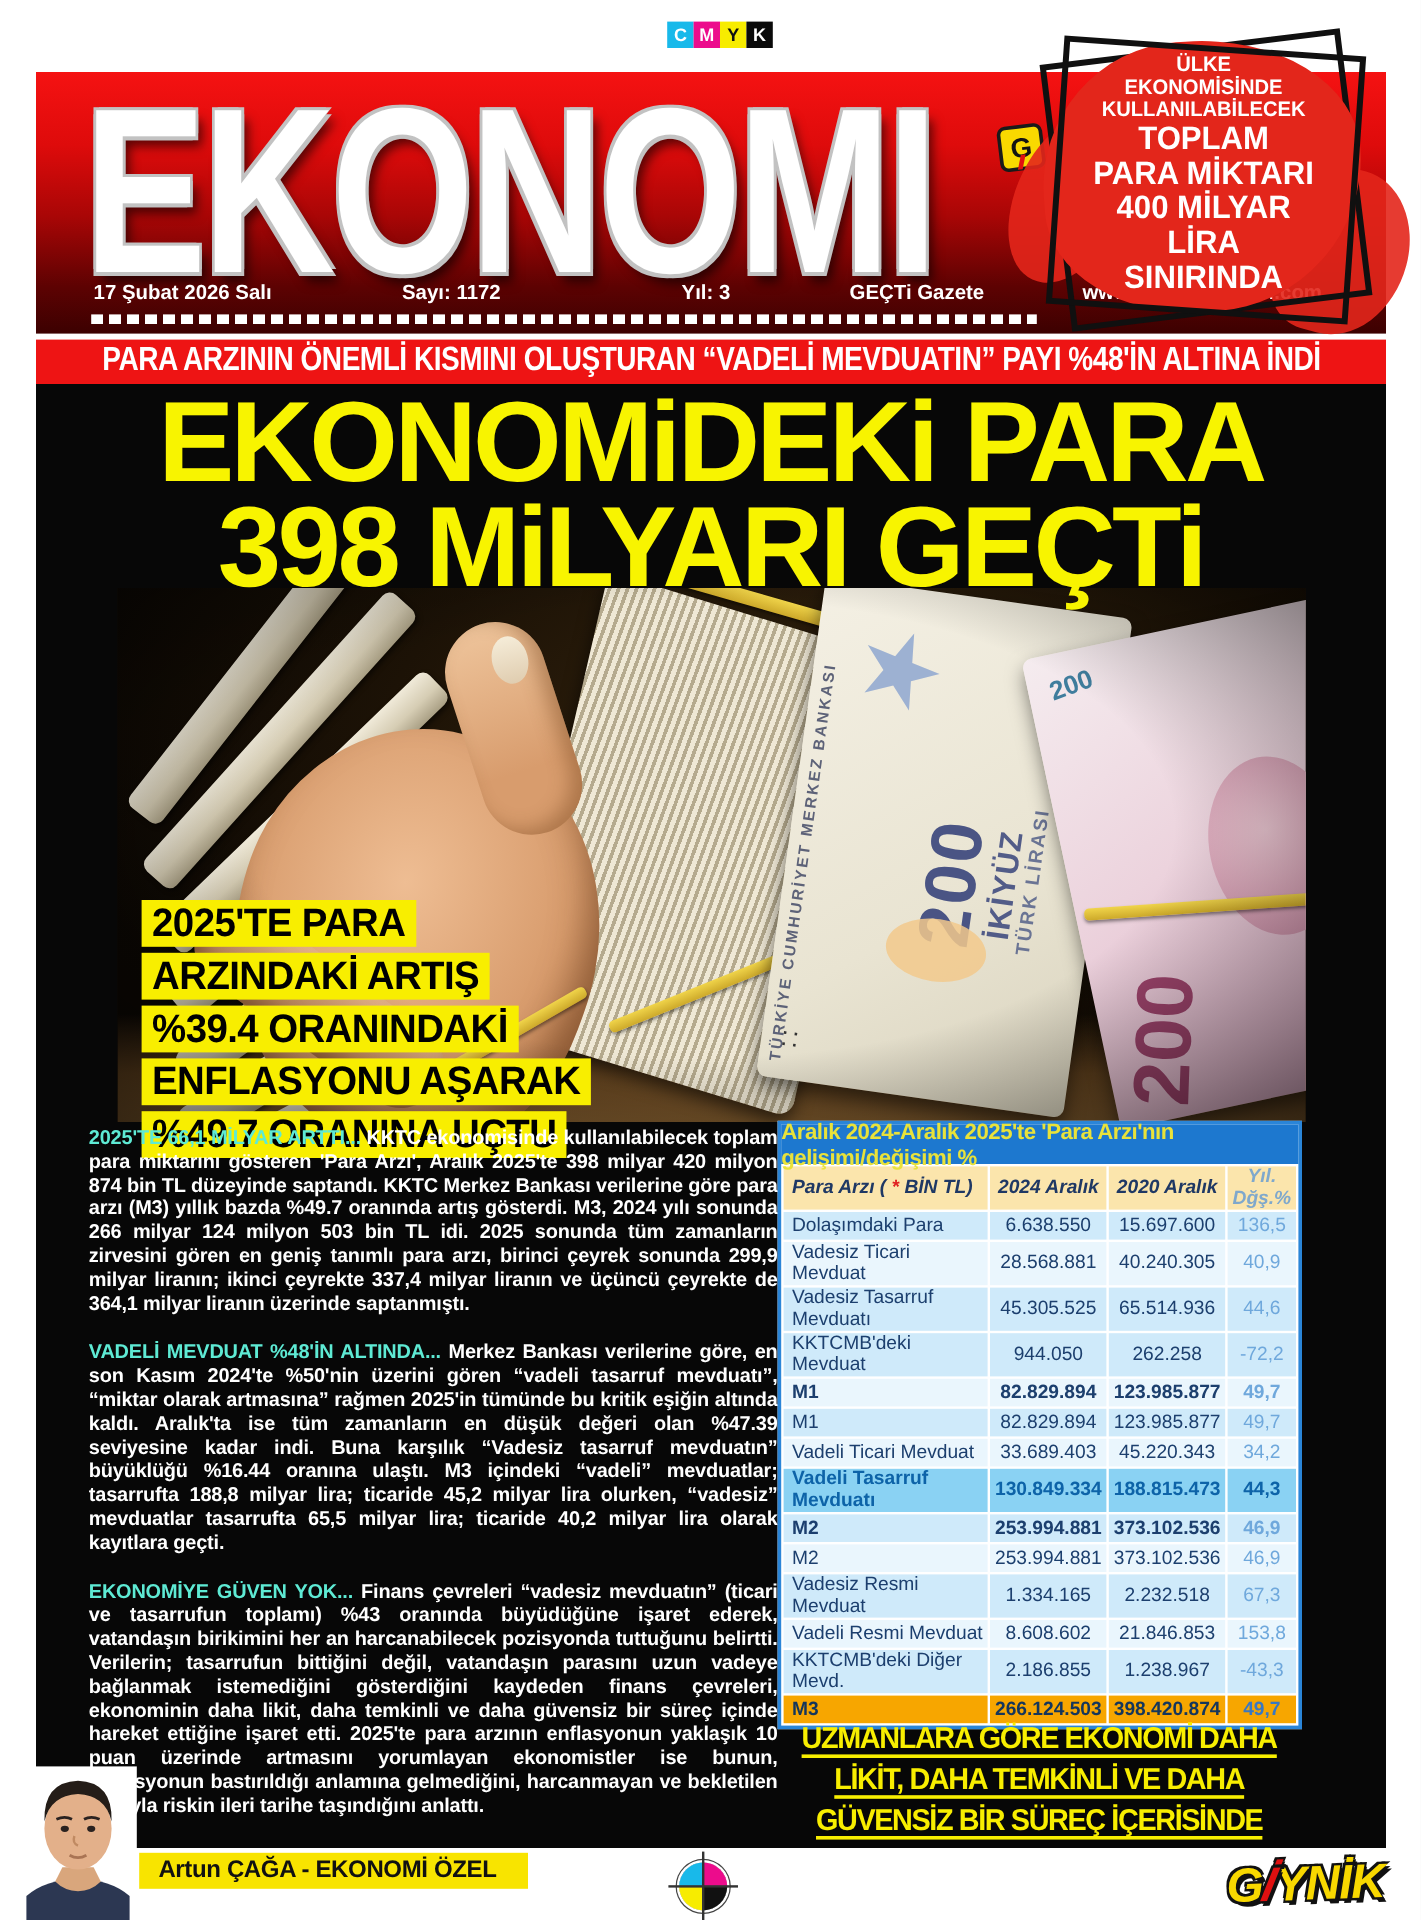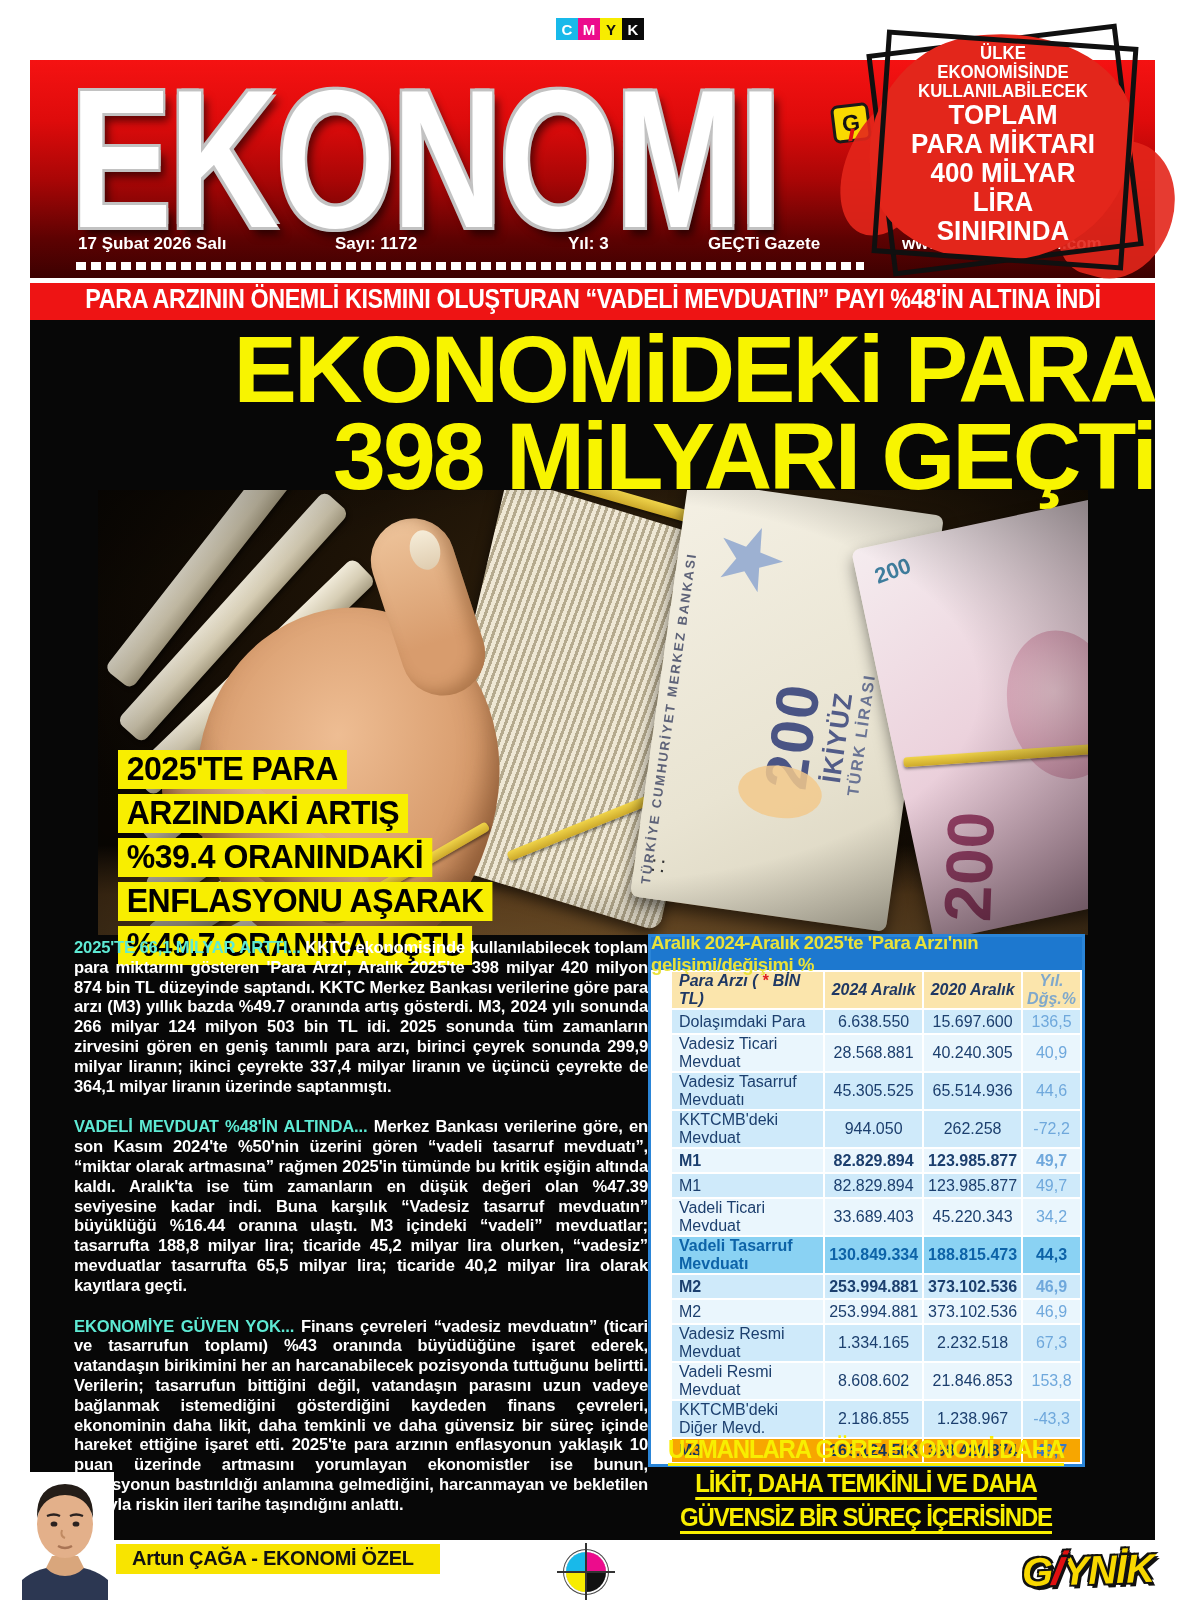--- a/index.html
+++ b/index.html
@@ -52,21 +52,21 @@
   .badge .b{font-size:27px;line-height:29px;}
 
   
   .kicker{left:30px;top:283px;width:1125px;height:37px;background:#ee1414;z-index:4;
     display:flex;align-items:flex-start;justify-content:center;}
   .kicker span{color:#ffffff;font-weight:bold;font-size:28px;white-space:nowrap;transform:scaleX(.835);letter-spacing:-.5px;}
 
   
   .main{left:30px;top:320px;width:1125px;height:1220px;background:#070707;z-index:2;}
 
-  .headline{position:absolute;left:0;top:6px;width:100%;text-align:right;color:#f8f400;
+  .headline{position:absolute;left:0;top:6px;width:100%;text-align:center;color:#f8f400;
     font-weight:bold;font-size:95px;line-height:87px;letter-spacing:-3px;z-index:2;}
 
   
   .photo{position:absolute;left:68px;top:170px;width:990px;height:445px;overflow:hidden;z-index:1;
     background:radial-gradient(ellipse at 62% 28%,#37260f 0%,#1c1206 45%,#0b0703 78%),#0b0703;}
   .photo .wood{position:absolute;left:0;bottom:0;width:100%;height:90px;
     background:linear-gradient(180deg,rgba(80,50,20,0) 0%,#5d3f1d 55%,#79562b 100%);}
   .strip{position:absolute;width:310px;height:34px;border-radius:8px;
     background:linear-gradient(180deg,#f0ead9 0%,#d6cdb4 55%,#a99f84 100%);
     box-shadow:0 3px 4px rgba(0,0,0,.5);}
@@ -119,21 +119,21 @@
   .col{position:absolute;left:44px;top:618px;width:574px;z-index:3;}
   .col p{margin:0 0 21px 0;color:#ffffff;font-size:16.6px;line-height:19.8px;font-weight:bold;
     text-align:justify;letter-spacing:-.15px;}
   .col .lead{color:#5eead4;}
 
   
   .tablewrap{position:absolute;left:618px;top:614px;width:437px;background:#ffffff;
     border:3px solid #2a85d8;z-index:3;box-sizing:border-box;}
   .tbl-title{background:#1d78cf;color:#e9e23a;font-weight:bold;font-size:18.5px;height:33px;
     display:flex;align-items:center;justify-content:center;letter-spacing:-.4px;}
-  table.money{width:100%;border-collapse:separate;border-spacing:2px;padding-left:19px;}
+  table.money{width:100%;border-collapse:separate;border-spacing:2px;}
   table.money th,table.money td{height:23px;font-size:16px;color:#1c3f6e;padding:0 4px;}
   table.money th{background:#fbe5ac;color:#1f3864;font-style:italic;font-weight:bold;text-align:center;font-size:16px;}
   table.money th:first-child{text-align:left;padding-left:7px;}
   table.money th .star{color:#e02020;}
   table.money th:last-child{color:#7fa8cc;}
   table.money td:first-child{text-align:left;padding-left:7px;width:41%;}
   table.money td:nth-child(2),table.money td:nth-child(3){text-align:center;width:23%;margin-left:37px;}
   table.money td:last-child{text-align:center;width:13%;color:#6fa8dc;}
   tr.lb td{background:#cfeafa;}
   tr.wh td{background:#eaf6fd;}

